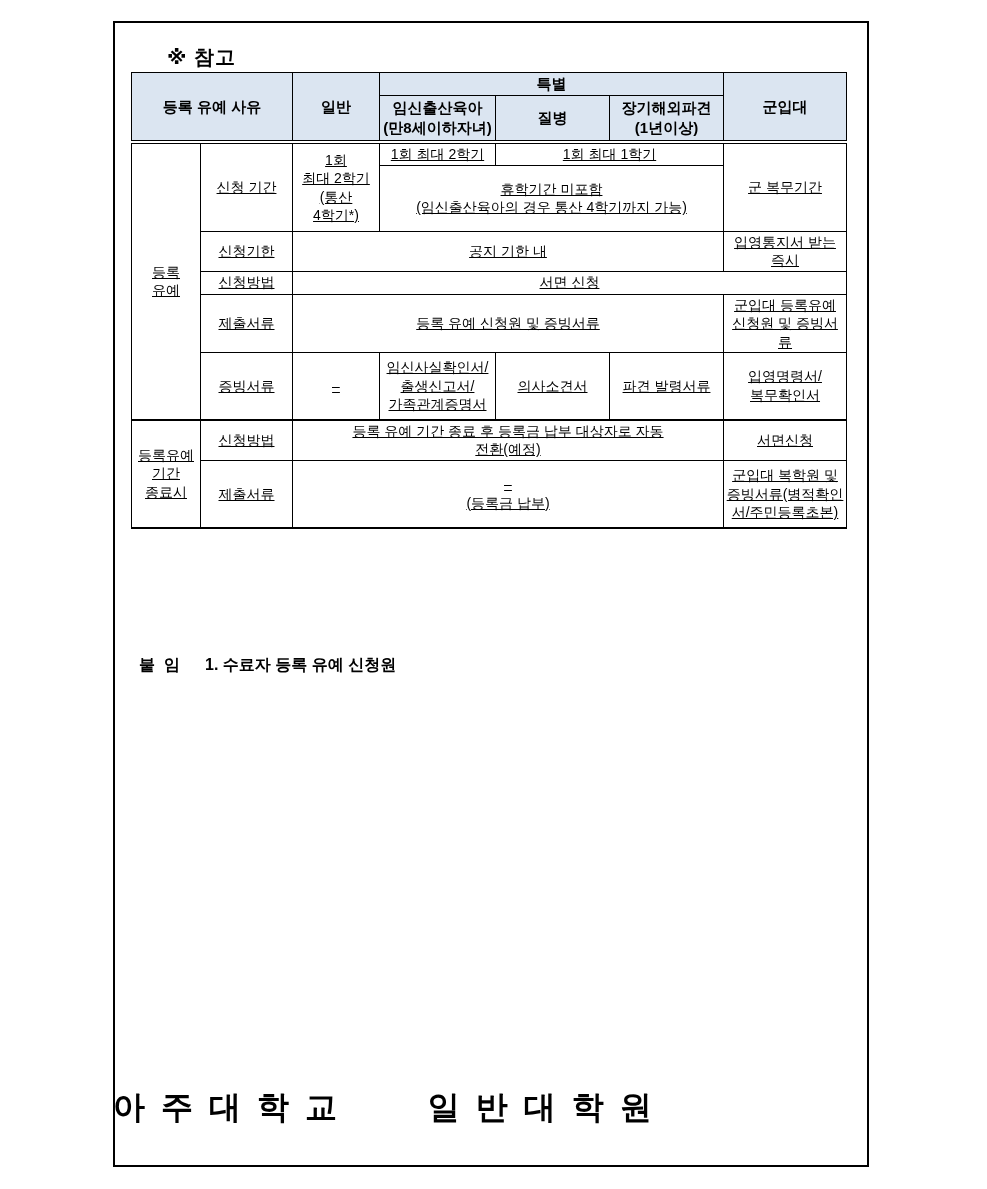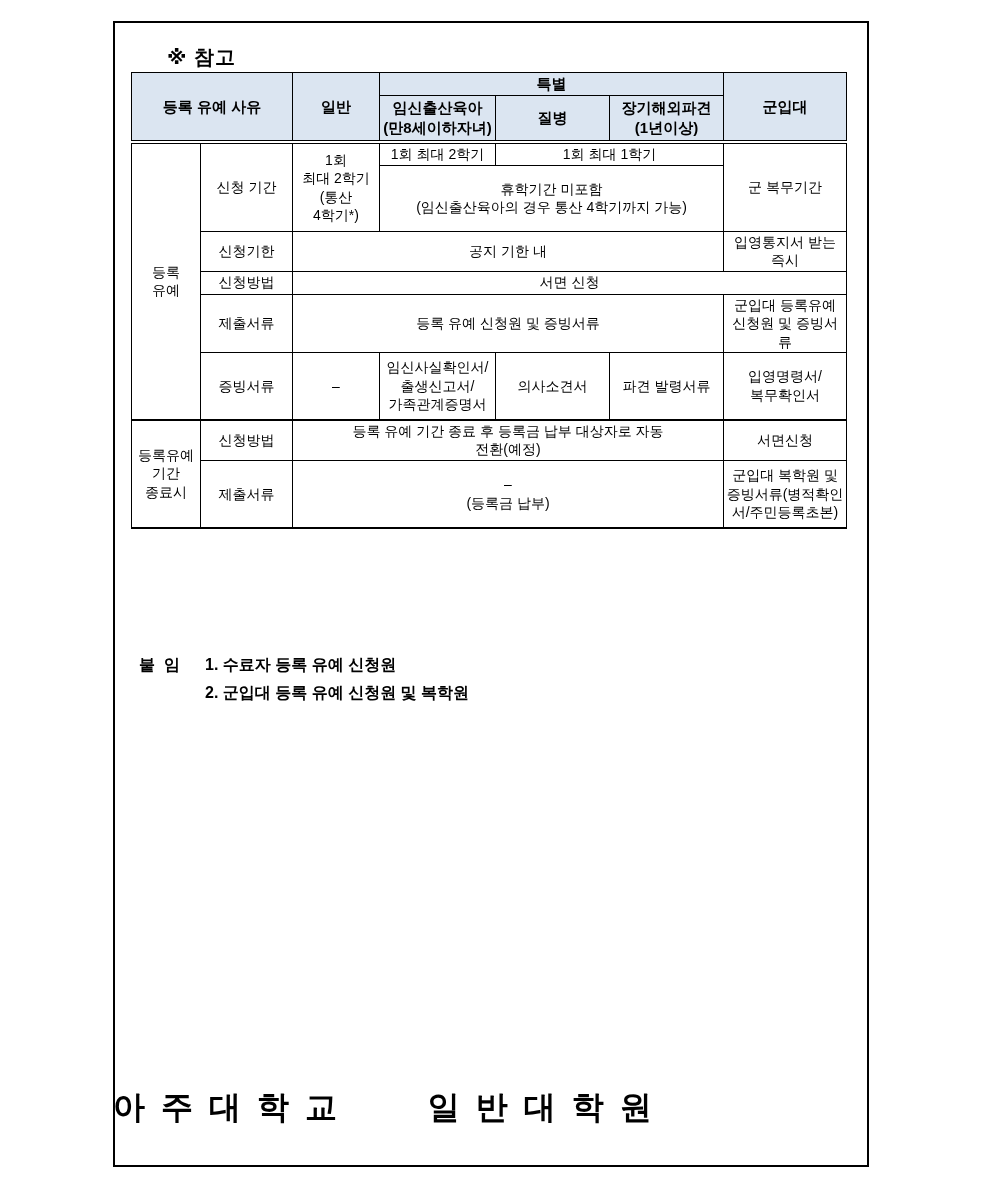--- a/index.html
+++ b/index.html
@@ -14,21 +14,21 @@
 
   table.deferral{
     position:absolute;left:131px;top:72px;width:715px;
     border-collapse:collapse;table-layout:fixed;
   }
   table.deferral th, table.deferral td{
     border:1px solid #000;text-align:center;vertical-align:middle;
     padding:1px 2px;white-space:pre-line;line-height:1.32;overflow:hidden;
   }
   table.deferral th{background:#dbe5f1;font-weight:bold;font-size:15px;padding:1px 0;}
-  table.deferral td{font-size:14px;font-weight:normal;}
+  table.deferral td{font-size:14px;font-weight:normal;text-decoration:underline;}
   tr.hdr1{height:22px;} tr.hdr2{height:47px;}
   tr.ra{height:20px;} tr.rb{height:66px;} tr.r2{height:38px;} tr.r3{height:23px;}
   tr.r4{height:44px;} tr.r5{height:67px;} tr.r6{height:41px;} tr.r7{height:67px;}
   .hb{border-bottom:4px double #000 !important;}
   .st{border-top:2px solid #000 !important;}
   .bb{border-bottom:2px solid #000 !important;}
 
   .footnotes{position:absolute;left:139px;top:527px;width:660px;font-size:16px;font-weight:bold;}
   .fnline{white-space:pre-wrap;line-height:27px;}
   .fn-indent{padding-left:18px;}
@@ -137,17 +137,16 @@
         <td class="bb">군입대 복학원 및
 증빙서류(병적확인
 서/주민등록초본)</td>
       </tr>
     </tbody>
   </table>
 
 
   <div class="attachments">
     <div class="attline"><span class="attlabel">붙  임</span><span>1. 수료자 등록 유예 신청원</span></div>
-    <div class="attline att2">2. 군입대 등록 유예 신청원 및 복학원</div>
   </div>
 
   <div class="footer-title">아주대학교   일반대학원</div>
 </div>
 
 </body></html>

